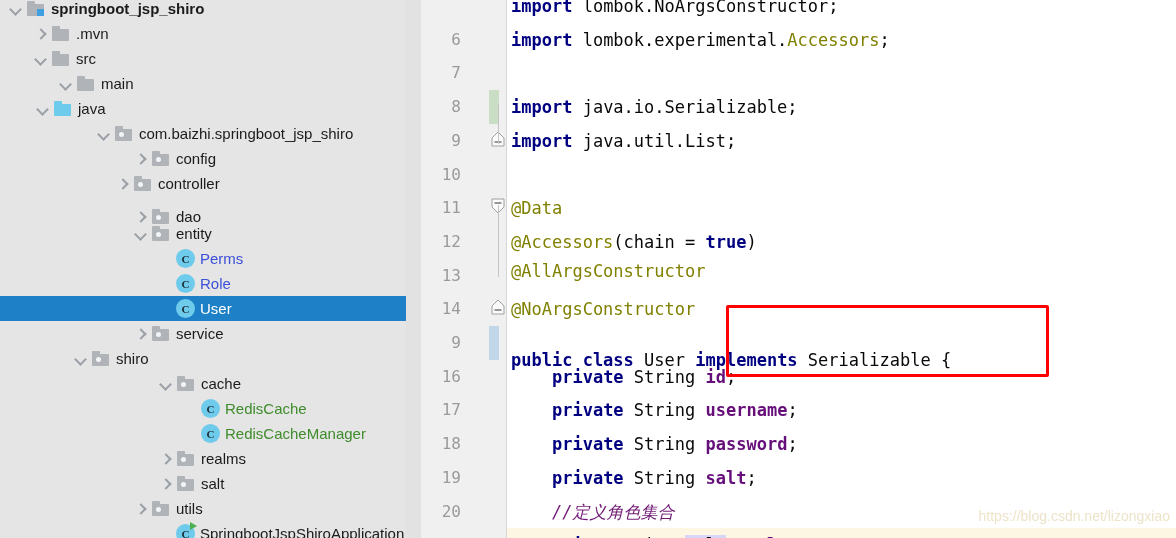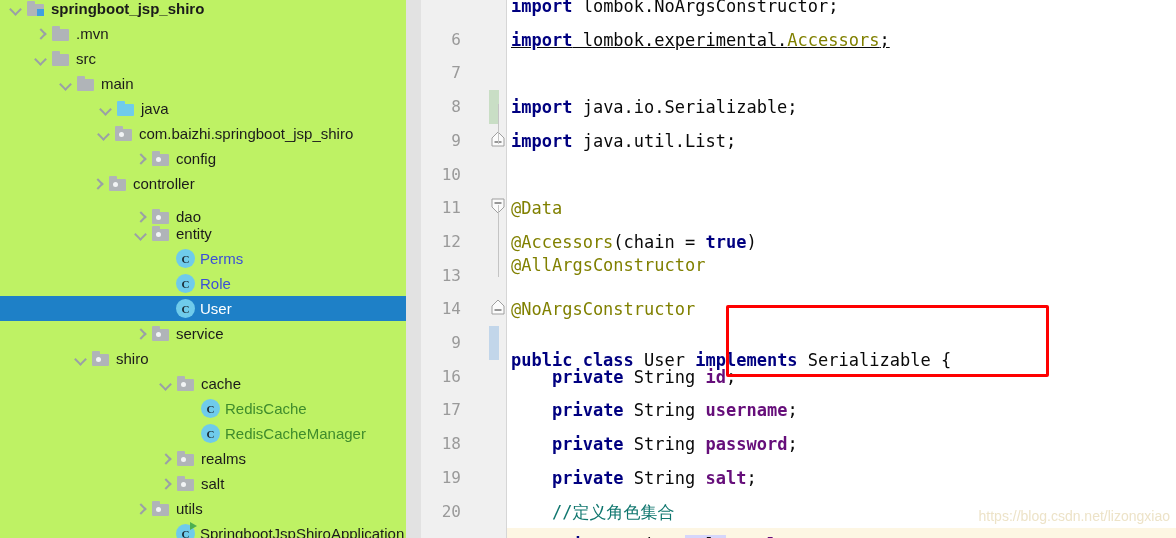--- a/index.html
+++ b/index.html
@@ -8,21 +8,21 @@
     overflow: hidden;
     background: #ffffff;
     font-family: "Liberation Sans", sans-serif;
   }
   #app { position: relative; width: 1176px; height: 538px; display: flex; }
 
   
   #project-tree {
     position: relative;
     width: 421px; height: 538px;
-    background: #bef264;
+    background: #e5e5e5;
     overflow: hidden;
     flex: 0 0 421px;
   }
   .tree-row {
     position: absolute; left: 0; right: 0;
     height: 25px;
     display: flex; align-items: center;
     white-space: nowrap;
     font-size: 15px;
     color: #1a1a1a;
@@ -163,21 +163,21 @@
   .fold-line {
     position: absolute; left: 77px; width: 1px;
     background: #c4c4c4;
   }
   .fold-tri-svg { position: absolute; left: 68px; width: 18px; height: 20px; }
 
   .kw  { color: #000080; font-weight: bold; }
   .ann { color: #808000; }
   .fld { color: #660e7a; font-weight: bold; }
   .typ { color: #080808; }
-  .cmt { color: #0f766e; }
+  .cmt { color: #701a75; font-style: italic; }
   .sel-tok { background: #d6d6fb; }
 
   
   #red-box {
     position: absolute;
     border: 3px solid #fe0000;
     border-radius: 2px;
     pointer-events: none;
   }
 
@@ -223,21 +223,21 @@
           <span class="node-label">src</span>
         </div>
         <div class="tree-row" style="top: 71px; padding-left: 58px;">
           <span class="twisty down"></span>
           <span class="ficon gray">
             <span class="tab"></span>
             <span class="body"></span>
           </span>
           <span class="node-label">main</span>
         </div>
-        <div class="tree-row" style="top: 96px; padding-left: 98px;">
+        <div class="tree-row" style="top: 96px; padding-left: 35px;">
           <span class="twisty down"></span>
           <span class="ficon cyan">
             <span class="tab"></span>
             <span class="body"></span>
           </span>
           <span class="node-label">java</span>
         </div>
         <div class="tree-row" style="top: 121px; padding-left: 96px;">
           <span class="twisty down"></span>
           <span class="ficon pkg">
@@ -249,21 +249,21 @@
         </div>
         <div class="tree-row" style="top: 146px; padding-left: 133px;">
           <span class="twisty right"></span>
           <span class="ficon pkg">
             <span class="tab"></span>
             <span class="body"></span>
             <span class="dot"></span>
           </span>
           <span class="node-label">config</span>
         </div>
-        <div class="tree-row" style="top: 171px; padding-left: 90px;">
+        <div class="tree-row" style="top: 171px; padding-left: 115px;">
           <span class="twisty right"></span>
           <span class="ficon pkg">
             <span class="tab"></span>
             <span class="body"></span>
             <span class="dot"></span>
           </span>
           <span class="node-label">controller</span>
         </div>
         <div class="tree-row" style="top: 204px; padding-left: 133px;">
           <span class="twisty right"></span>
@@ -412,28 +412,28 @@
         <div class="lineno" style="top: 326px;">9</div>
         <div class="lineno" style="top: 359.7px;">16</div>
         <div class="lineno" style="top: 393.4px;">17</div>
         <div class="lineno" style="top: 427.1px;">18</div>
         <div class="lineno" style="top: 460.8px;">19</div>
         <div class="lineno" style="top: 494.5px;">20</div>
         <div class="lineno cur" style="top: 528.2px;">21</div>
       </div>
     <div id="codelines">
         <div class="code-line" style="top: -11px;"><span class="kw">import </span><span class="typ">lombok.NoArgsConstructor</span><span class="typ">;</span></div>
-        <div class="code-line" style="top: 22.7px; text-decoration: underline;"><span class="kw">import</span><span class="typ"> lombok.experimental.</span><span class="ann">Accessors</span><span class="typ">;</span></div>
+        <div class="code-line" style="top: 22.7px;"><span class="kw">import</span><span class="typ"> lombok.experimental.</span><span class="ann">Accessors</span><span class="typ">;</span></div>
         <div class="code-line" style="top: 56.4px;"></div>
         <div class="code-line" style="top: 90.1px;"><span class="kw">import</span><span class="typ"> java.io.Serializable;</span></div>
         <div class="code-line" style="top: 123.8px;"><span class="kw">import</span><span class="typ"> java.util.List;</span></div>
         <div class="code-line" style="top: 157.5px;"></div>
         <div class="code-line" style="top: 191.2px;"><span class="ann">@Data</span></div>
         <div class="code-line" style="top: 224.9px;"><span class="ann">@Accessors</span><span class="typ">(</span><span class="typ">chain</span><span class="typ"> = </span><span class="kw">true</span><span class="typ">)</span></div>
-        <div class="code-line" style="top: 248px;"><span class="ann">@AllArgsConstructor</span></div>
+        <div class="code-line" style="top: 254px;"><span class="ann">@AllArgsConstructor</span></div>
         <div class="code-line" style="top: 292.3px;"><span class="ann">@NoArgsConstructor</span></div>
         <div class="code-line" style="top: 343px;"><span class="kw">public class</span><span class="typ"> User </span><span class="kw">implements</span><span class="typ"> Serializable {</span></div>
         <div class="code-line" style="top: 359.7px;"><span class="typ">    </span><span class="kw">private</span><span class="typ"> String </span><span class="fld">id</span><span class="typ">;</span></div>
         <div class="code-line" style="top: 393.4px;"><span class="typ">    </span><span class="kw">private</span><span class="typ"> String </span><span class="fld">username</span><span class="typ">;</span></div>
         <div class="code-line" style="top: 427.1px;"><span class="typ">    </span><span class="kw">private</span><span class="typ"> String </span><span class="fld">password</span><span class="typ">;</span></div>
         <div class="code-line" style="top: 460.8px;"><span class="typ">    </span><span class="kw">private</span><span class="typ"> String </span><span class="fld">salt</span><span class="typ">;</span></div>
         <div class="code-line" style="top: 494.5px;"><span class="typ">    </span><span class="cmt">//定义角色集合</span></div>
         <div class="code-line" style="top: 528.2px;"><span class="typ">    </span><span class="kw">private</span><span class="typ"> List&lt;</span><span class="typ sel-tok">Role</span><span class="typ">&gt; </span><span class="fld">roles</span><span class="typ">;</span></div>
       </div>
 

